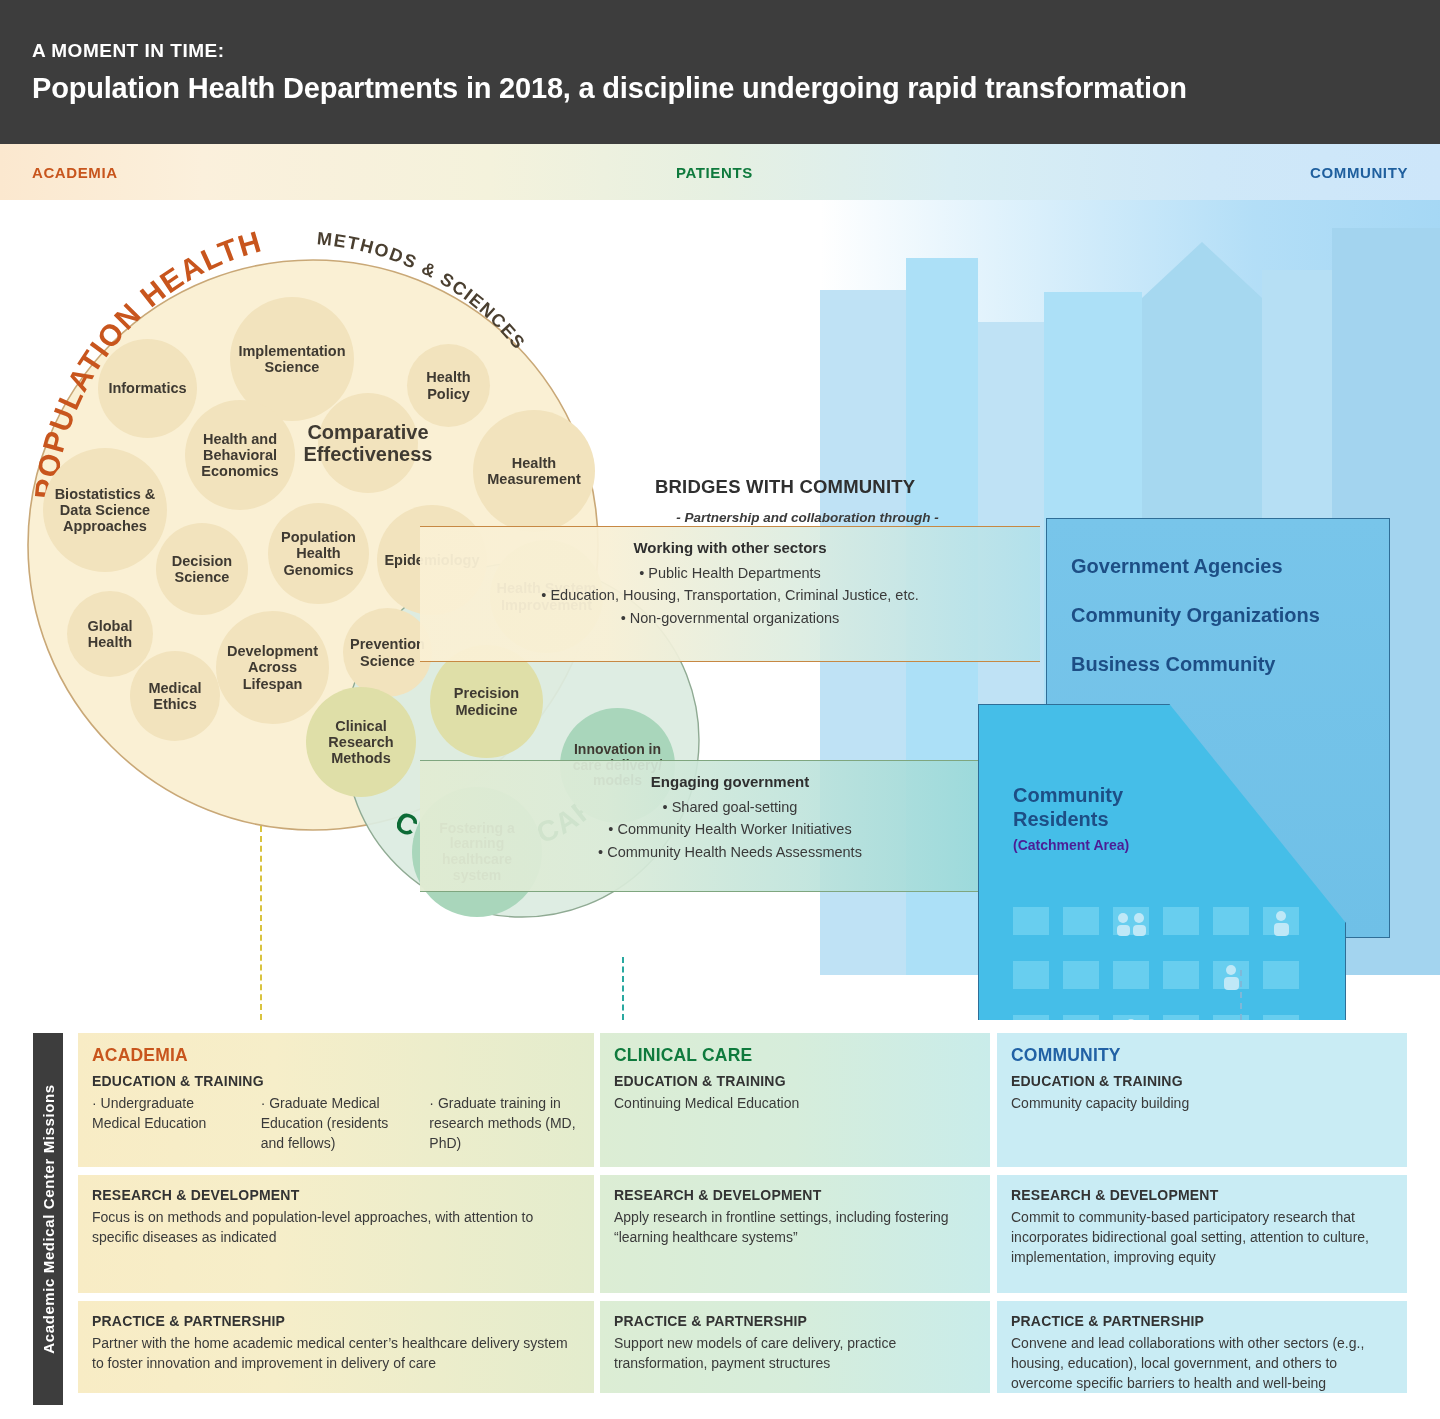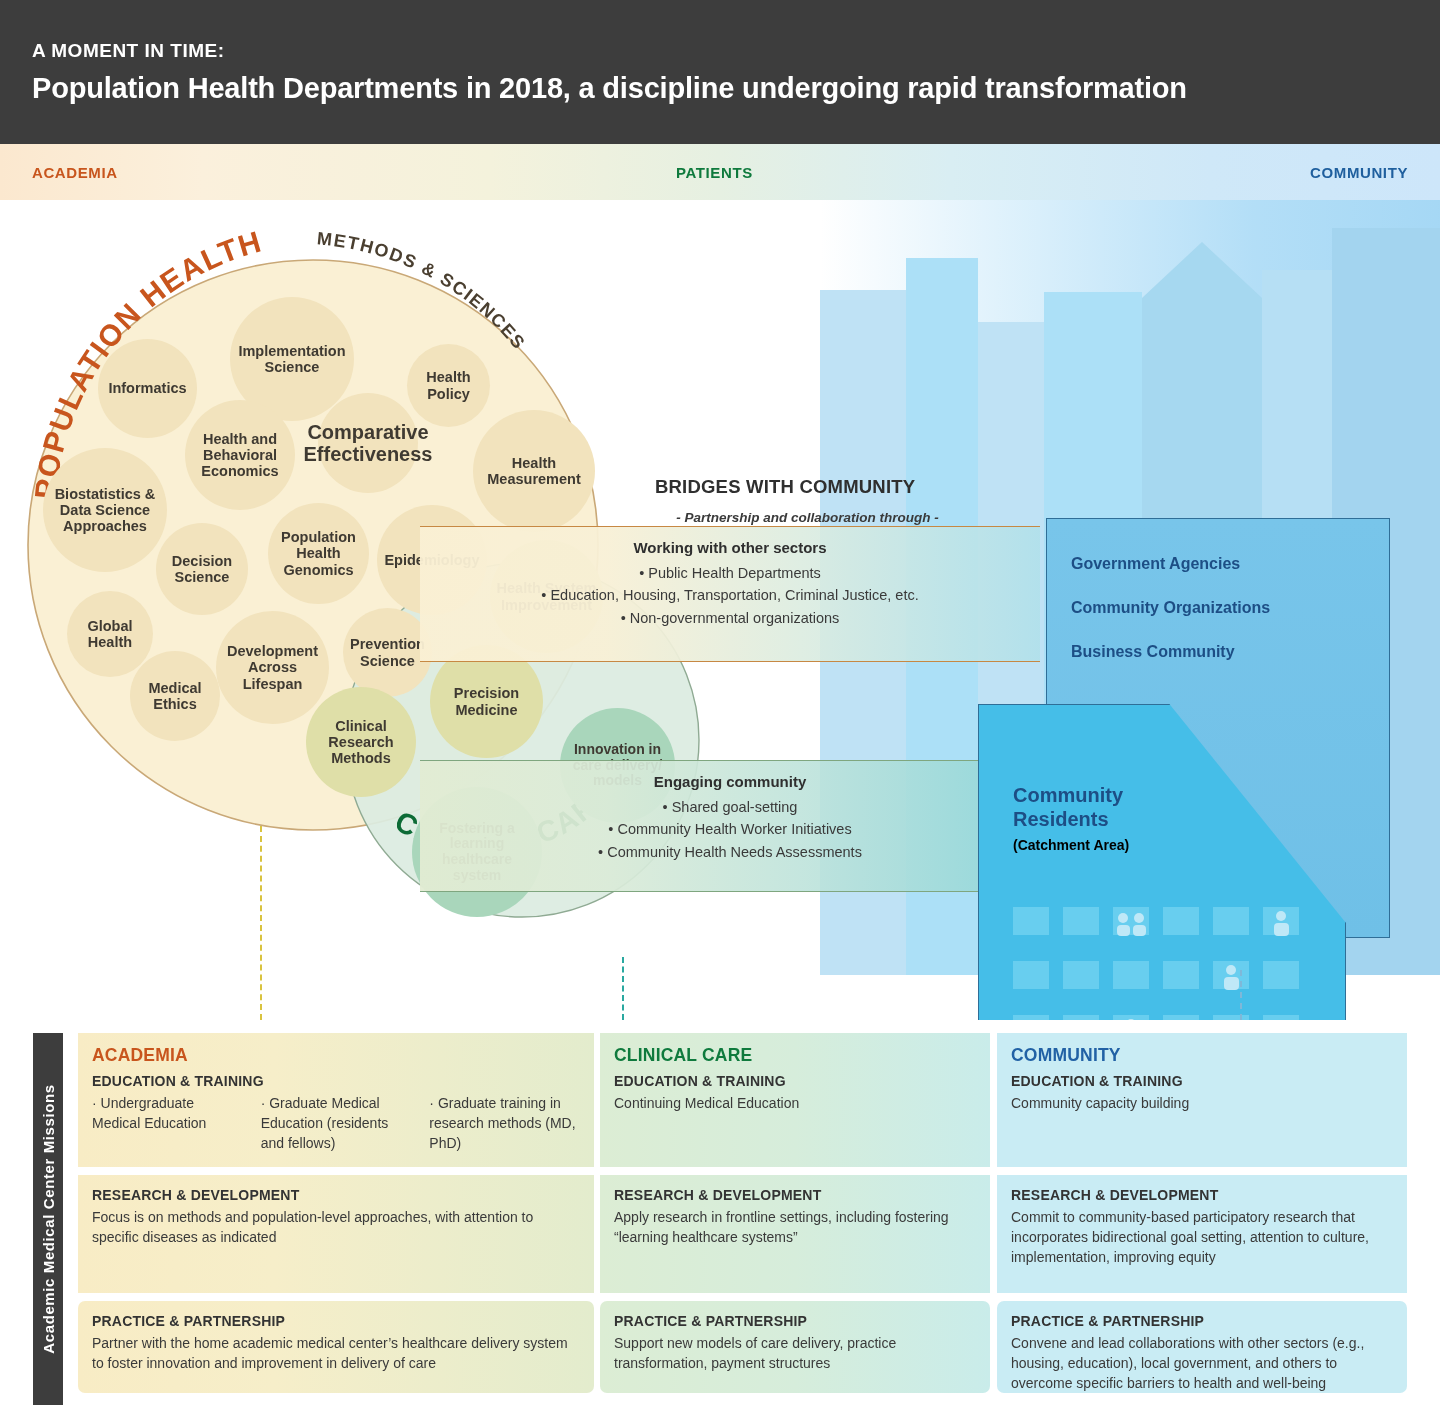--- a/index.html
+++ b/index.html
@@ -92,30 +92,30 @@
   .bridge-li { font-size:14.5px; color:#3a3a3a; line-height:1.55; }
 
   
   #bldg-gov {
     position:absolute; left:1046px; top:318px; width:344px; height:420px;
     background:linear-gradient(to bottom,#78c5ea,#6fc0e7);
     border:1.3px solid #2f6e97;
     clip-path:polygon(0 0, 100% 0, 100% 100%, 0 100%);
   }
   #bldg-gov .gov-line {
-    font-size:16px; font-weight:bold; color:#1d4e85; margin:0 17px 26px 24px;
+    font-size:20px; font-weight:bold; color:#1d4e85; margin:0 17px 26px 24px;
   }
   #bldg-res {
     position:absolute; left:978px; top:504px; width:368px; height:466px;
     background:#45bee8;
     border:1.3px solid #2f6e97;
     clip-path:polygon(0 0, 52% 0, 100% 47%, 100% 100%, 0 100%);
   }
   #res-title { position:absolute; left:34px; top:78px; font-size:20px; font-weight:bold; color:#1d4e85; line-height:1.2; }
-  #res-sub { position:absolute; left:34px; top:132px; font-size:14px; font-weight:bold; color:#000000; }
+  #res-sub { position:absolute; left:34px; top:132px; font-size:14px; font-weight:bold; color:#4c1d95; }
 
   
   .dash-v { position:absolute; width:0; border-left:2px dashed; }
 
   
   #bottom { position:absolute; left:0; top:1020px; width:1440px; height:399px; background:#ffffff; }
   #missions-rail {
     position:absolute; left:33px; top:13px; width:30px; height:372px;
     background:#3d3d3d;
   }
@@ -126,21 +126,21 @@
     display:flex; align-items:center; justify-content:center;
   }
   .col { position:absolute; top:13px; }
   #col-acad { left:78px; width:516px; }
   #col-clin { left:600px; width:390px; }
   #col-comm { left:997px; width:410px; }
 
   .cell { position:relative; padding:12px 14px 10px 14px; margin-bottom:8px; }
   .cell-h0 { height:134px; }
   .cell-h1 { height:118px; }
-  .cell-h2 { height:92px;border-radius:7px; }
+  .cell-h2 { height:92px; }
 
   .acad-0 { background:linear-gradient(to right,#f8ecc5 0%,#f6eec9 38%,#e3eccd 100%); }
   .acad-1 { background:linear-gradient(to right,#f8ecc5 0%,#f6eec9 38%,#e3eccd 100%); }
   .acad-2 { background:linear-gradient(to right,#f8ecc5 0%,#f6eec9 38%,#e3eccd 100%); }
   .clin-0 { background:linear-gradient(to right,#dcedd4 0%,#d6eddb 50%,#c9ecea 100%); }
   .clin-1 { background:linear-gradient(to right,#dcedd4 0%,#d6eddb 50%,#c9ecea 100%); }
   .clin-2 { background:linear-gradient(to right,#dcedd4 0%,#d6eddb 50%,#c9ecea 100%); }
   .comm-0 { background:#c9ecf4; }
   .comm-1 { background:#c9ecf4; }
   .comm-2 { background:#c9ecf4; }
@@ -267,21 +267,21 @@
   <div id="bridges-sub">- Partnership and collaboration through -</div>
 
   <div class="bridge-box" id="bridge-top">
     <div class="bridge-head">Working with other sectors</div>
     <div class="bridge-li">• <span>Public Health Departments</span></div>
     <div class="bridge-li">• <span>Education, Housing, Transportation, Criminal Justice, etc.</span></div>
     <div class="bridge-li">• <span>Non-governmental organizations</span></div>
   </div>
 
   <div class="bridge-box" id="bridge-bottom">
-    <div class="bridge-head">Engaging community</div>
+    <div class="bridge-head">Engaging government</div>
     <div class="bridge-li">• <span>Shared goal-setting</span></div>
     <div class="bridge-li">• <span>Community Health Worker Initiatives</span></div>
     <div class="bridge-li">• <span>Community Health Needs Assessments</span></div>
   </div>
 
   <div id="bldg-gov">
     <div style="height:36px;"></div>
     <div class="gov-line">Government Agencies</div>
     <div class="gov-line">Community Organizations</div>
     <div class="gov-line">Business Community</div>

